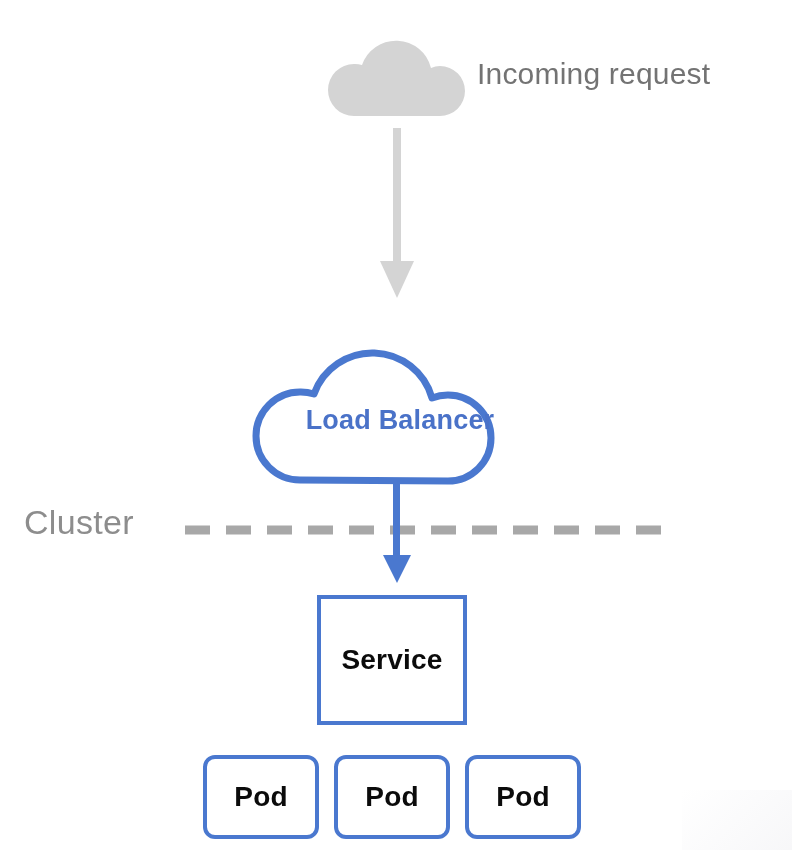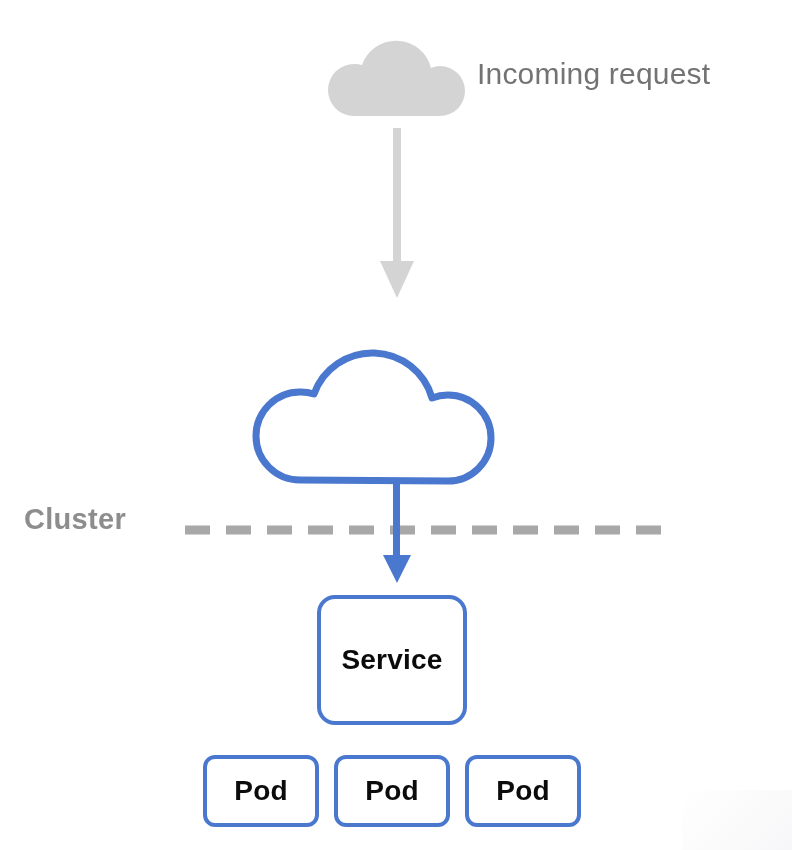--- a/index.html
+++ b/index.html
@@ -74,22 +74,22 @@
     font-size: 27px;
     font-weight: 700;
     color: #4a72c8;
     letter-spacing: 0.2px;
   }
 
   
   #cluster-label {
     left: 24px;
     top: 503px;
-    font-size: 29px;
-    font-weight: 700;
+    font-size: 34px;
+    font-weight: 400;
     color: #8d8d8d;
     letter-spacing: 0.3px;
   }
   #cluster-dashed-line {
     left: 185px;
     top: 521px;
     width: 488px;
     height: 10px;
   }
 
@@ -102,39 +102,39 @@
   }
 
   
   #service-box {
     left: 317px;
     top: 595px;
     width: 150px;
     height: 130px;
     box-sizing: border-box;
     border: 4px solid #4a78cf;
-    border-radius: 18px;
+    border-radius: 0;
     background: #ffffff;
     display: flex;
     align-items: center;
     justify-content: center;
   }
   #service-box .box-label {
     font-size: 28px;
     font-weight: 700;
     color: #0b0b0b;
     letter-spacing: 0.2px;
   }
 
   
   .pod-box {
     position: absolute;
     top: 755px;
     width: 116px;
-    height: 72px;
+    height: 84px;
     box-sizing: border-box;
     border: 4px solid #4a78cf;
     border-radius: 12px;
     background: #ffffff;
     display: flex;
     align-items: center;
     justify-content: center;
   }
   .pod-box .box-label {
     font-size: 28px;
@@ -178,20 +178,21 @@
       <path fill="none" stroke="#4a78cf" stroke-width="7" stroke-linecap="round" stroke-linejoin="round" d="
         M 48 175
         A 44 44 0 0 1 48 87
         A 44 44 0 0 1 62 89
         A 62 62 0 0 1 180 93
         A 43 43 0 0 1 196 90
         A 43 43 0 0 1 196 176
         Z"></path>
     </svg>
   </div>
+  <div class="abs" id="lb-label">Load Balancer</div>
 
   <div class="abs" id="cluster-label">Cluster</div>
 
   <div class="abs" id="cluster-dashed-line">
     <svg width="488" height="10" viewBox="0 0 488 10" xmlns="http://www.w3.org/2000/svg">
       <line x1="0" y1="5" x2="488" y2="5" stroke="#a8a8a8" stroke-width="9" stroke-dasharray="25 16"></line>
     </svg>
   </div>
 
   <div class="abs" id="blue-arrow">

